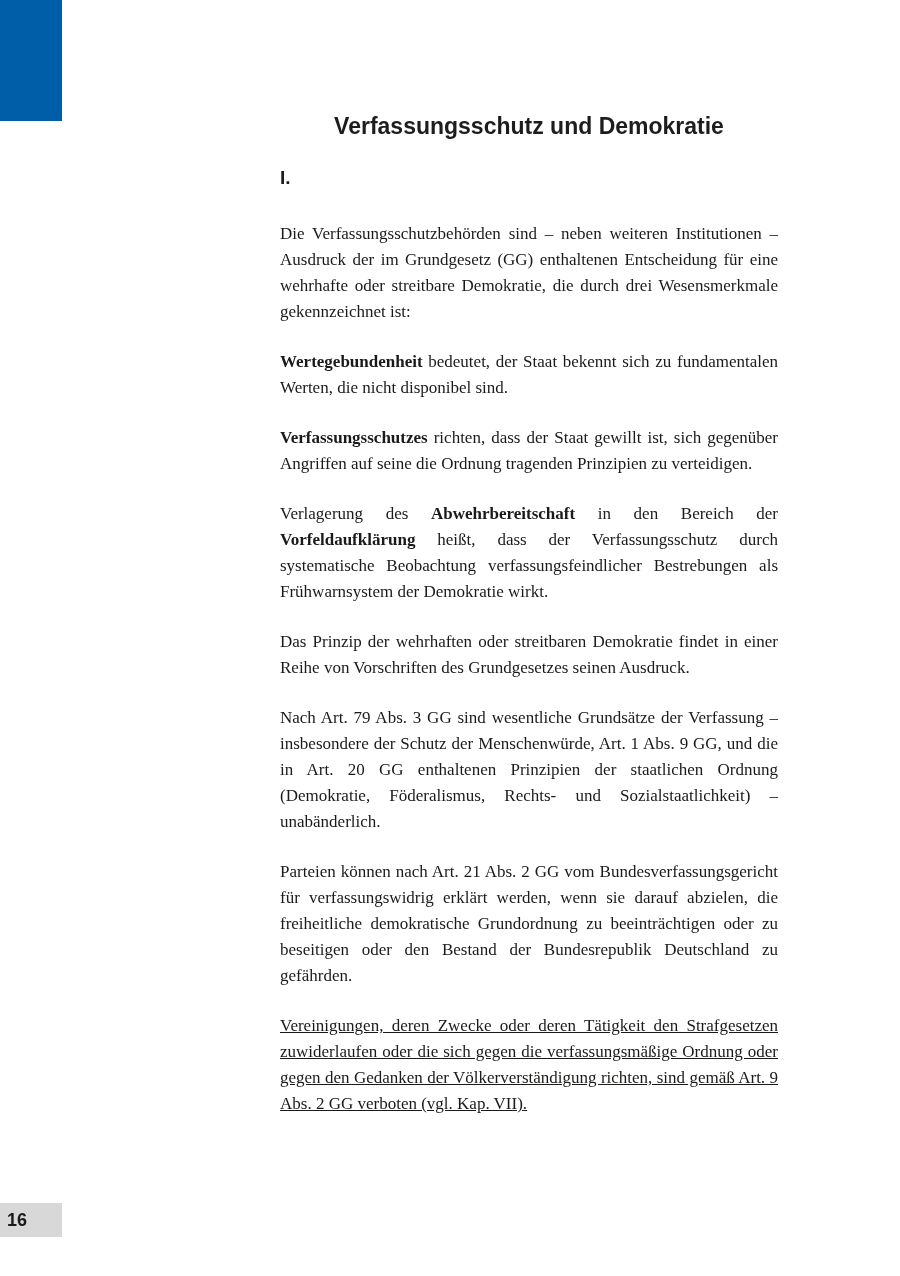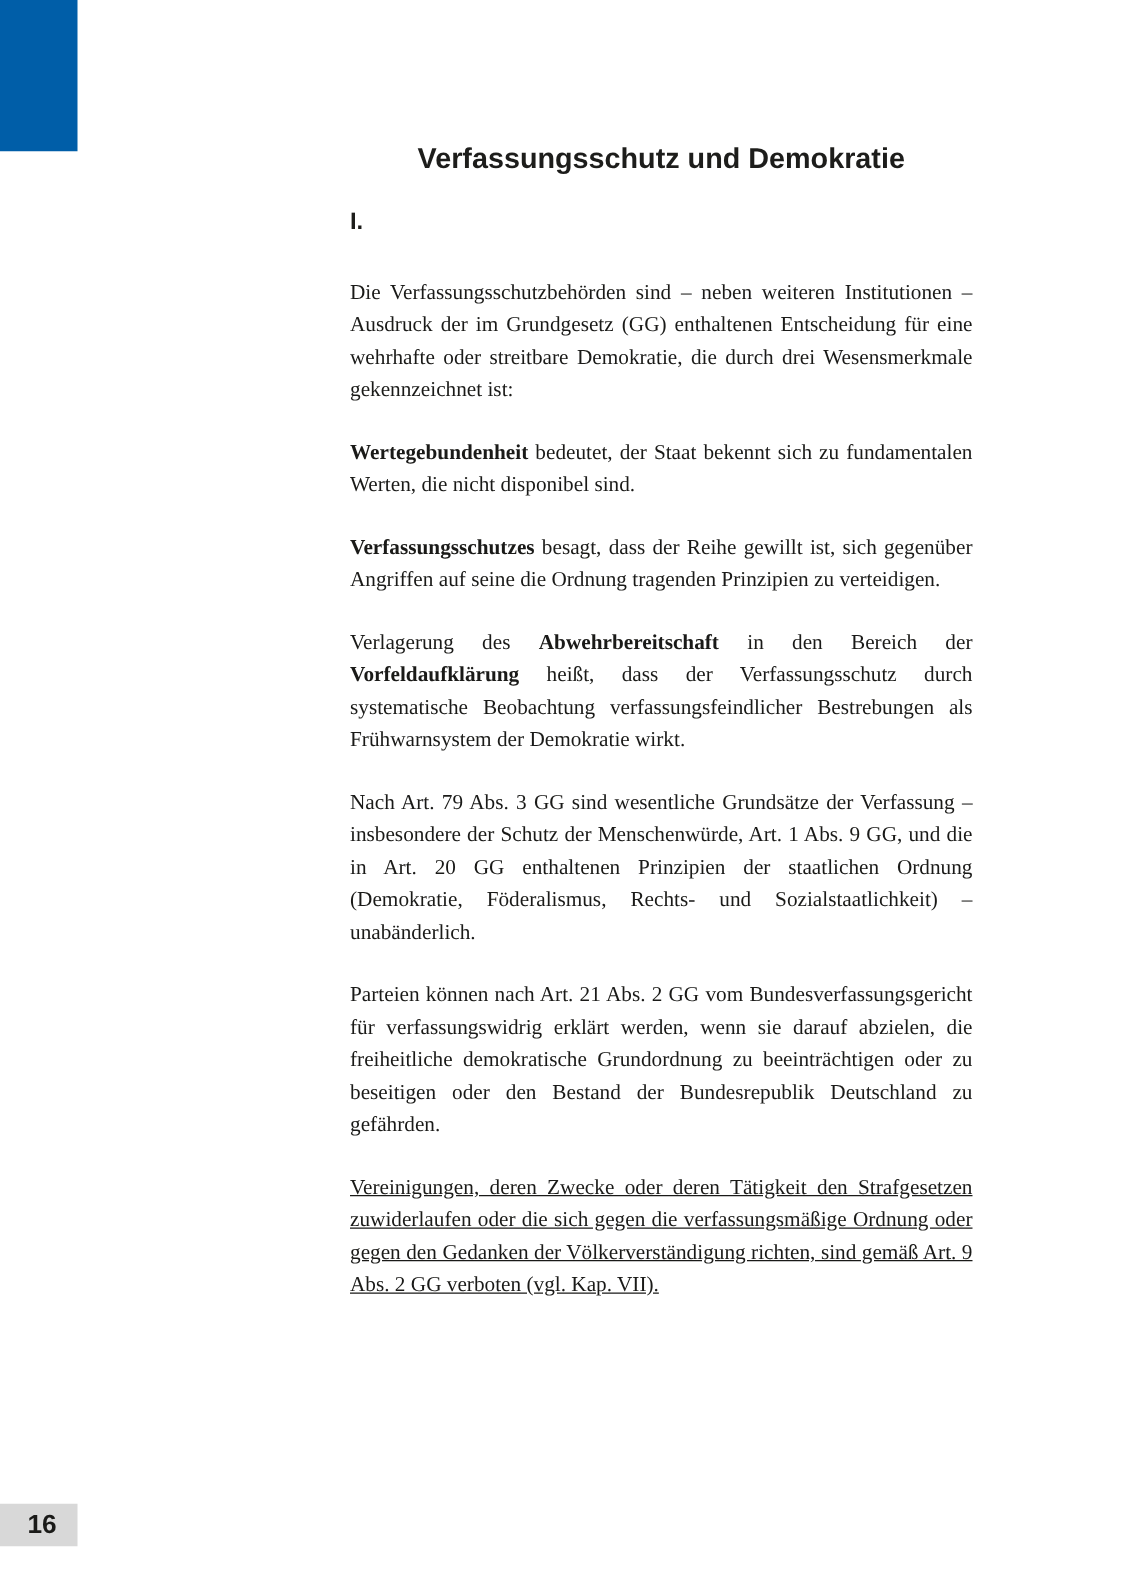--- a/index.html
+++ b/index.html
@@ -23,23 +23,23 @@
     position: absolute;
     left: 0; top: 1203px;
     width: 62px; height: 34px;
     background: var(--tab-gray, #d8d8d8);
     display: flex;
     align-items: center;
   }
   .page-tab .page-num {
     font-family: "Liberation Sans", sans-serif;
     font-weight: bold;
-    font-size: 21px;
+    font-size: 18px;
     color: #1a1a18;
-    padding-left: 22px;
+    padding-left: 7px;
   }
   .content {
     position: absolute;
     left: 280px;
     top: 112px;
     width: 498px;
   }
   h1.chapter-title {
     font-family: "Liberation Sans", sans-serif;
     font-weight: bold;
@@ -86,21 +86,22 @@
   <div class="content">
     <h1 class="chapter-title">Verfassungsschutz und Demokratie</h1>
 
     <h2 class="section-heading">
       <span class="numeral">I.</span>
     </h2>
 
     <div id="paragraphs">
         <p class="para"><span>Die Verfassungsschutzbehörden sind – neben weiteren Institutionen – Ausdruck der im Grundgesetz (GG) enthaltenen Entscheidung für eine wehrhafte oder streitbare Demokratie, die durch drei Wesensmerkmale gekennzeichnet ist:</span></p>
         <p class="para"><span class="bold">Wertegebundenheit</span><span> bedeutet, der Staat bekennt sich zu fundamentalen Werten, die nicht disponibel sind.</span></p>
-        <p class="para"><span class="bold">Verfassungsschutzes</span><span> besagt, dass der Reihe gewillt ist, sich gegenüber Angriffen auf seine die Ordnung tragenden Prinzipien zu verteidigen.</span></p>
+        <p class="para"><span class="bold">Verfassungsschutzes</span><span> richten, dass der Staat gewillt ist, sich gegenüber Angriffen auf seine die Ordnung tragenden Prinzipien zu verteidigen.</span></p>
         <p class="para"><span>Verlagerung des </span><span class="bold">Abwehrbereitschaft</span><span> in den Bereich der </span><span class="bold">Vorfeldaufklärung</span><span> heißt, dass der Verfassungsschutz durch systematische Beobachtung verfassungsfeindlicher Bestrebungen als Frühwarnsystem der Demokratie wirkt.</span></p>
+        <p class="para"><span>Das Prinzip der wehrhaften oder streitbaren Demokratie findet in einer Reihe von Vorschriften des Grundgesetzes seinen Ausdruck.</span></p>
         <p class="para"><span>Nach Art. 79 Abs. 3 GG sind wesentliche Grundsätze der Verfassung – insbesondere der Schutz der Menschenwürde, Art. 1 Abs. 9 GG, und die in Art. 20 GG enthaltenen Prinzipien der staatlichen Ordnung (Demokratie, Föderalismus, Rechts- und Sozialstaatlichkeit) – unabänderlich.</span></p>
         <p class="para"><span>Parteien können nach Art. 21 Abs. 2 GG vom Bundesverfassungsgericht für verfassungswidrig erklärt werden, wenn sie darauf abzielen, die freiheitliche demokratische Grundordnung zu beeinträchtigen oder zu beseitigen oder den Bestand der Bundesrepublik Deutschland zu gefährden.</span></p>
         <p class="para"><span>Vereinigungen, deren Zwecke oder deren Tätigkeit den Strafgesetzen zuwiderlaufen oder die sich gegen die verfassungsmäßige Ordnung oder gegen den Gedanken der Völkerverständigung richten, sind gemäß Art. 9 Abs. 2 GG verboten (vgl. Kap. VII).</span></p>
       </div>
   </div>
 
 </div>
 
 </body></html>

